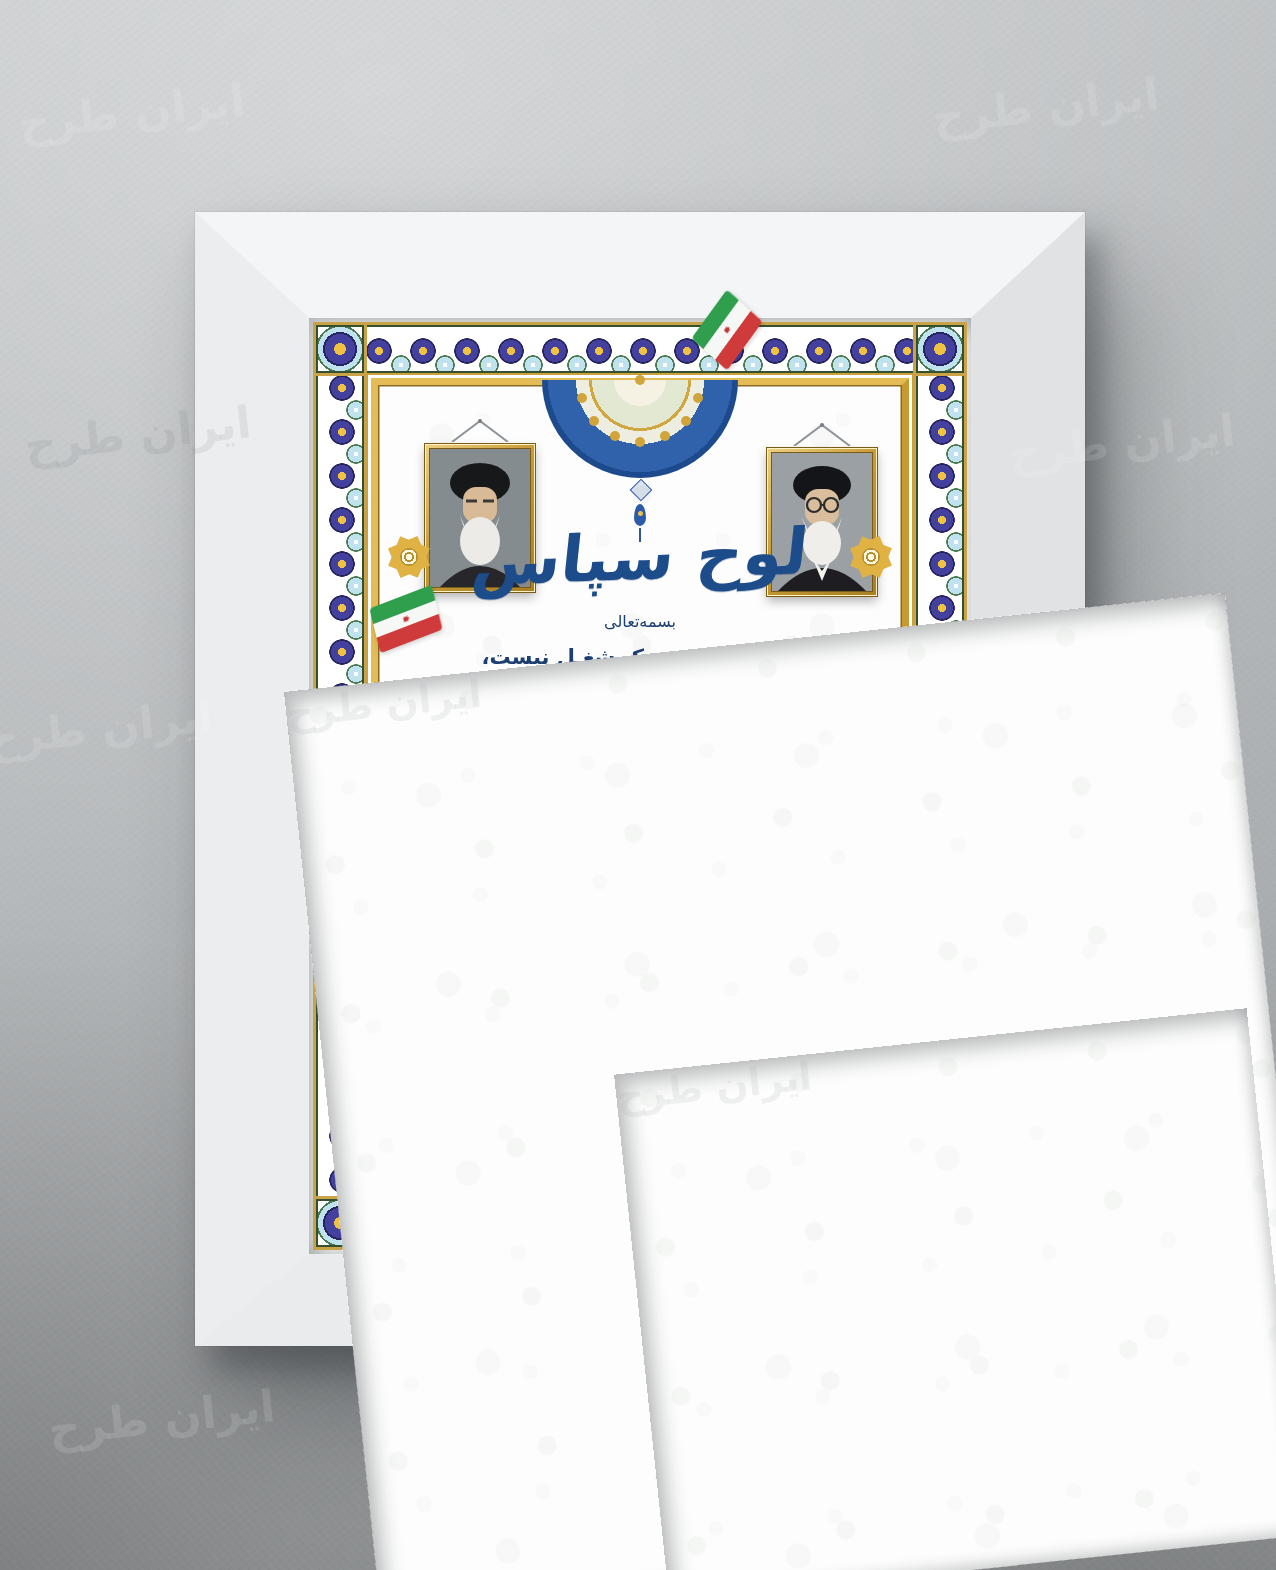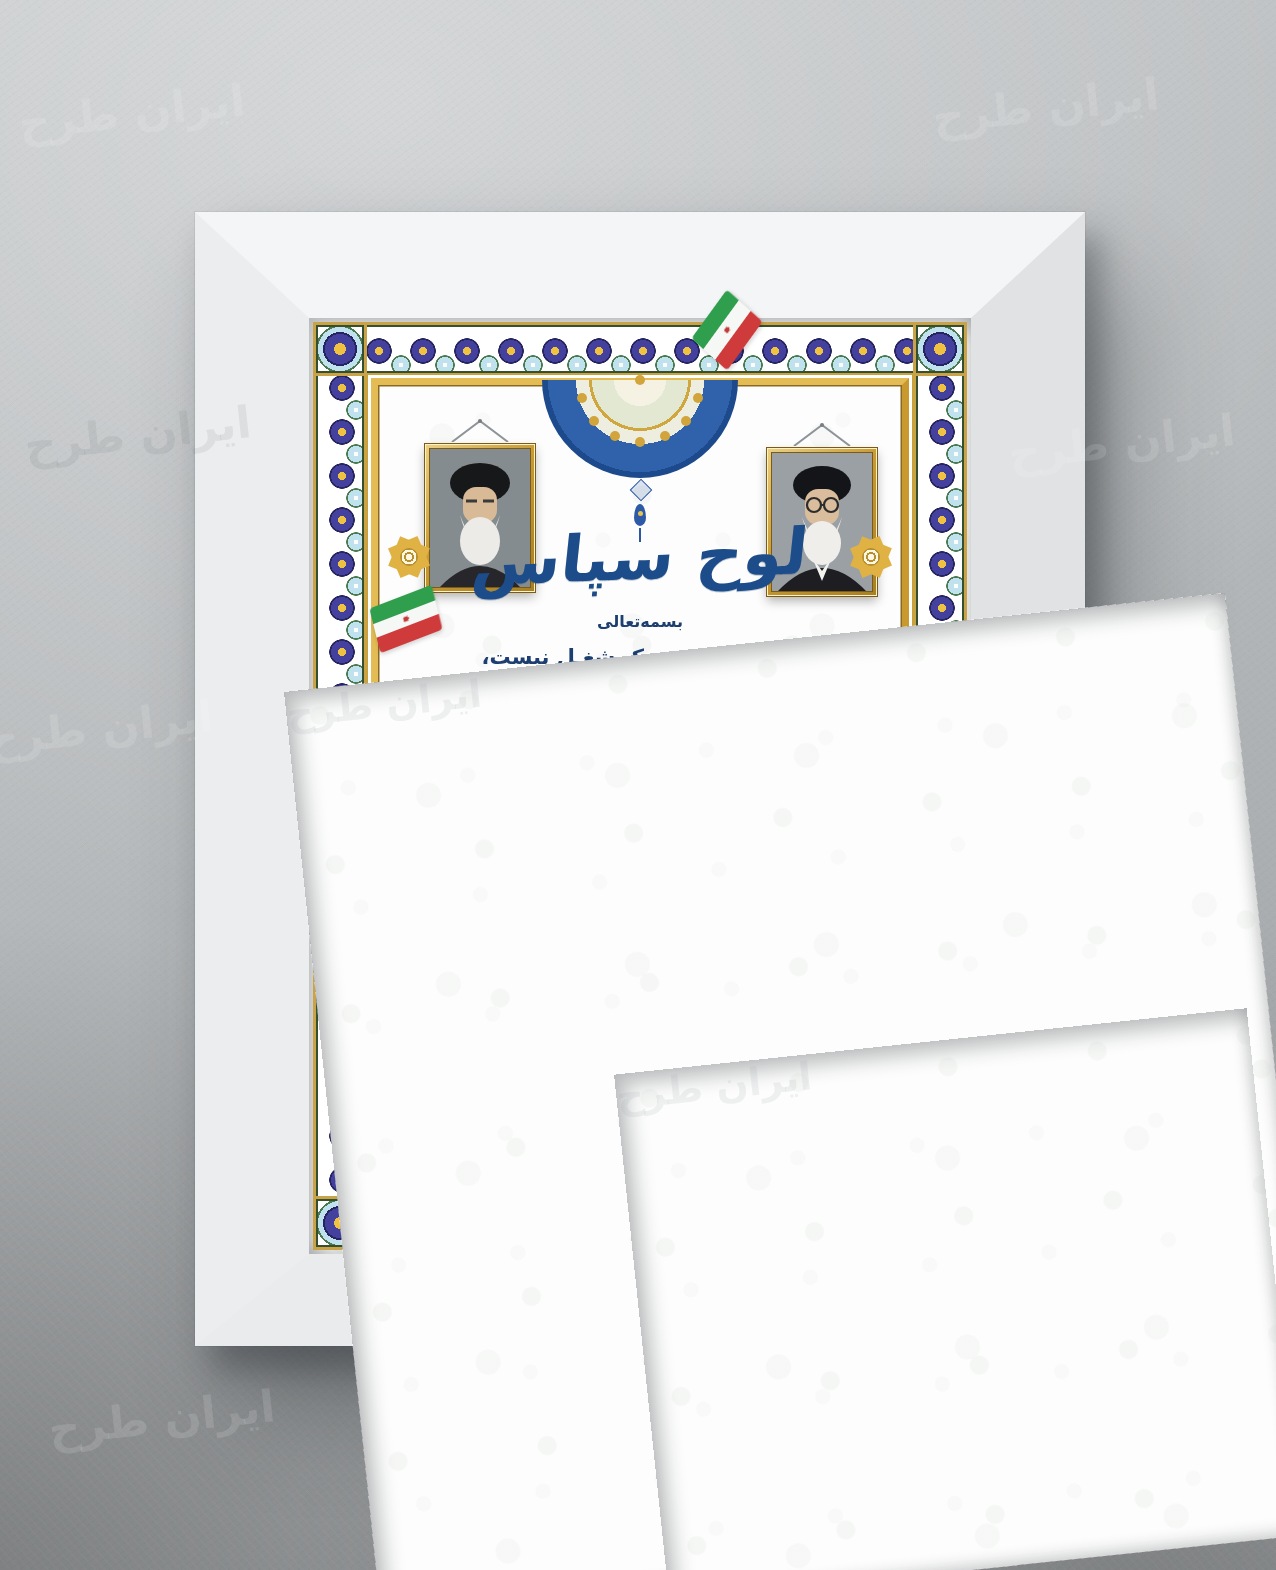--- a/index.html
+++ b/index.html
@@ -98,21 +98,21 @@
     display:flex;align-items:center;justify-content:center;gap:44px;}
   .cal-title{font-size:64px;font-weight:bold;color:#1d4c8a;transform:skewX(-8deg) rotate(-2deg);
     text-shadow:0 1px 0 rgba(20,50,100,.25);line-height:1;}
   .star{position:relative;width:40px;height:40px;transform:rotate(22deg);}
   .star::before,.star::after{content:"";position:absolute;inset:4px;background:#e0b244;}
   .star::after{transform:rotate(45deg);}
   .star .core{position:absolute;inset:11px;border-radius:50%;z-index:1;
     background:radial-gradient(circle,#fdf6e0 0 3px,#b88f2e 3px 5px,#fdf6e0 5px 7.5px,#b88f2e 7.5px 9px);}
   
   .besmeleh{position:absolute;left:0;right:0;top:294px;text-align:center;z-index:3;
-    font-size:16px;font-weight:bold;color:#1c3e70;}
+    font-size:16px;font-weight:normal;color:#1c3e70;}
   .quote{position:absolute;left:0;right:0;top:322px;text-align:center;z-index:3;
     font-size:21px;font-weight:bold;color:#1c3e70;line-height:34px;direction:rtl;}
   
   .banner{position:absolute;left:143px;top:398px;width:376px;height:52px;z-index:3;
     border-radius:26px;display:flex;align-items:center;justify-content:center;direction:rtl;
     background:radial-gradient(ellipse at 50% 18%, #31659a 0%, #1e4674 55%, #16334f 100%);
     color:#fff;font-size:19px;font-weight:bold;
     box-shadow:0 3px 6px rgba(0,0,0,.28), inset 0 1px 0 rgba(255,255,255,.25);}
   .flourish{position:absolute;top:408px;z-index:3;}
   .flourish.fl-l{left:88px;} .flourish.fl-r{left:527px;transform:scaleX(-1);}

